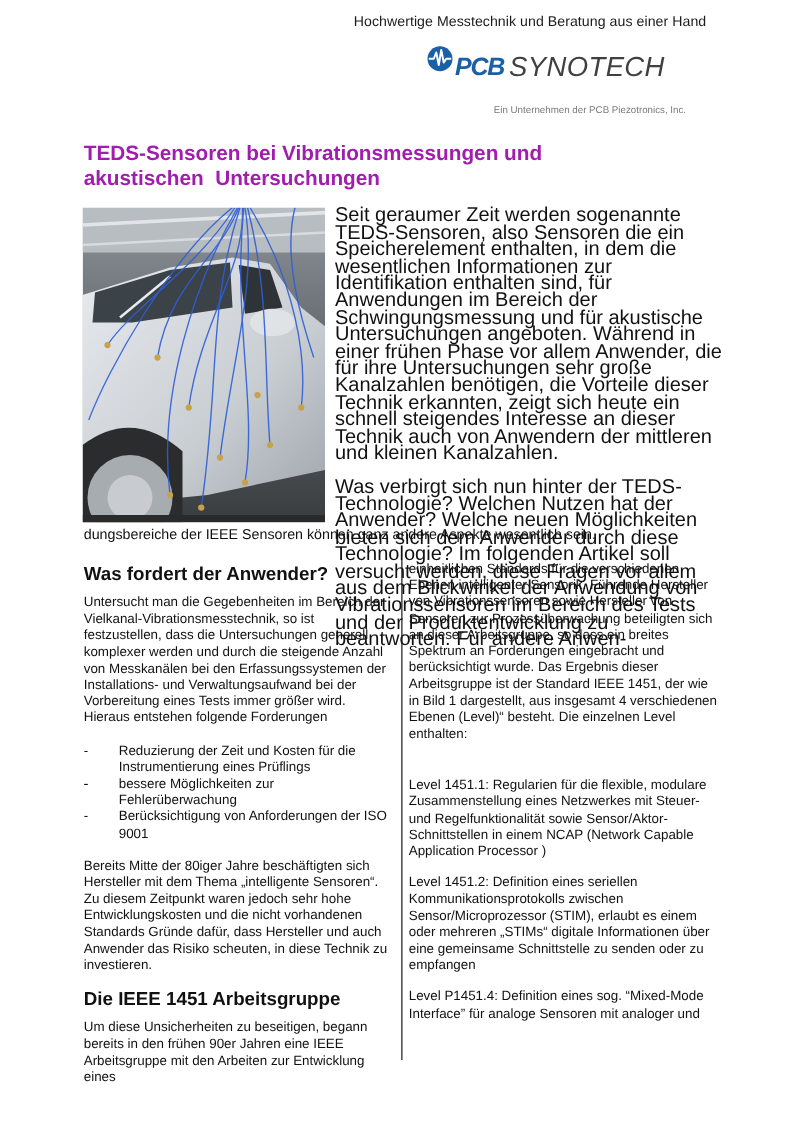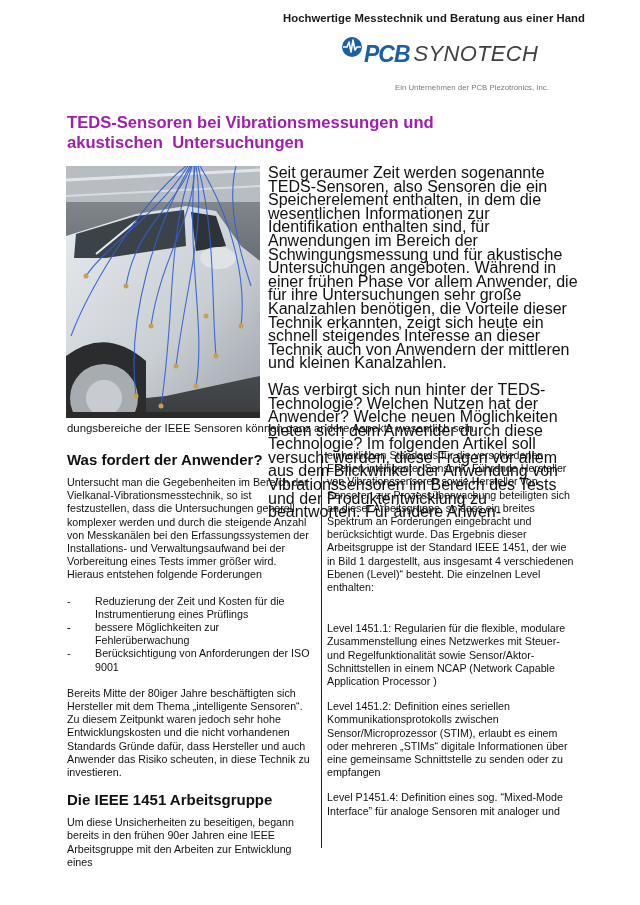--- a/index.html
+++ b/index.html
@@ -1,22 +1,22 @@
 <!DOCTYPE html>
 <html><head>
   <meta charset="utf-8">
   <style>
     html, body { margin: 0; padding: 0; background: #ffffff; }
     body { width: 640px; height: 905px; position: relative; overflow: hidden;
            font-family: "Liberation Sans", sans-serif; color: #111; }
-    .tagline { position: absolute; left: 283px; top: 12px; font-size: 11.3px; font-weight: bold;
+    .tagline { position: absolute; left: 283px; top: 12px; font-size: 11.3px; font-weight: normal;
                color: #1a1a1a; letter-spacing: 0.05px; white-space: nowrap; }
     .logo { position: absolute; left: 341px; top: 37px; height: 34px; display: flex; align-items: center; }
     .logo-emblem { width: 22px; height: 22px; margin-right: 1px; position: relative; top: -7px; }
-    .logo-pcb { font-size: 23px; font-weight: bold; font-style: italic; color: #1b5fa6;
+    .logo-pcb { font-size: 20px; font-weight: bold; font-style: italic; color: #1b5fa6;
                 letter-spacing: -1px; line-height: 34px; }
     .logo-syn { font-size: 22px; font-style: italic; color: #404040; line-height: 34px;
                 margin-left: 4px; letter-spacing: 0.3px; }
     .subline { position: absolute; left: 395px; top: 83px; font-size: 7.8px; color: #7a7a7a;
                white-space: nowrap; }
     .title { position: absolute; left: 67px; top: 113px; font-size: 16.6px; font-weight: bold;
              line-height: 20px; color: #a21caf; margin: 0; }
     .photo { position: absolute; left: 66px; top: 166px; width: 194px; height: 252px; overflow: hidden; }
     .intro { position: absolute; left: 268px; top: 166px; width: 310px; font-size: 16px; line-height: 13.6px; }
     .intro p { margin: 0 0 13px 0; }

